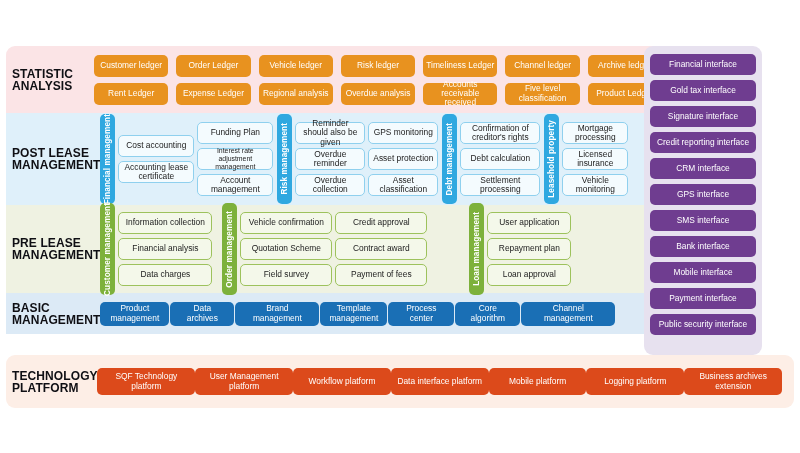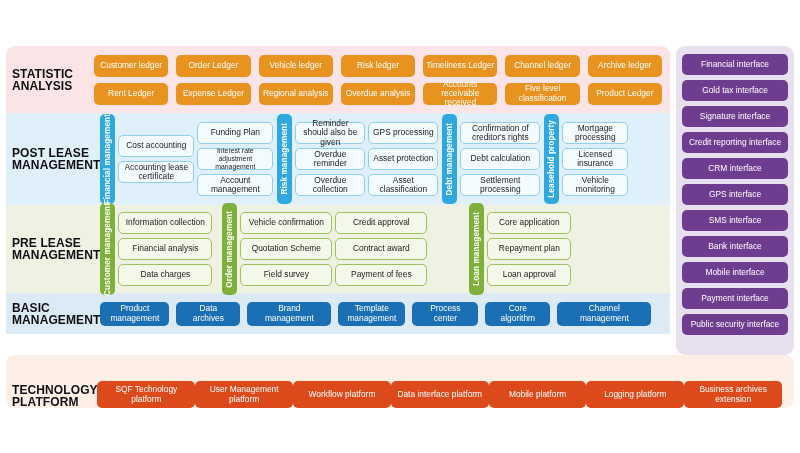--- a/index.html
+++ b/index.html
@@ -17,38 +17,38 @@
   
   .main-frame {
     position: absolute;
     left: 6px; top: 46px;
     width: 664px; height: 362px;
     border-radius: 9px;
     overflow: hidden;
   }
   .side-frame {
     position: absolute;
-    left: 676px; top: 46px;
+    left: 644px; top: 46px;
     width: 118px; height: 309px;
     background: #e7e1ef;
     border-radius: 9px;
     padding: 8px 6px 6px 6px;
     display: flex;
     flex-direction: column;
     gap: 5px;
     align-items: stretch;
   }
   .tech-frame {
     position: absolute;
     left: 6px; top: 355px;
     width: 788px; height: 53px;
     background: #fdeee6;
     border-radius: 9px;
     display: flex;
-    align-items: flex-end;
+    align-items: center;
   }
 
   
   .row {
     display: flex;
     align-items: center;
     width: 100%;
   }
   .row-label {
     flex: 0 0 86px;
@@ -152,21 +152,21 @@
   }
   .tiny { font-size: 6.9px; line-height: 8px; }
 
   
   .pill-blue {
     background: #1a6fb5;
     color: #ffffff;
     height: 24px;
     padding: 2px 7px;
   }
-  .row-basic .row-body { gap: 7px; align-items: center; }
+  .row-basic .row-body { gap: 1px; align-items: center; }
 
   
   .pill-red {
     background: #dc4a1b;
     color: #ffffff;
     height: 27px;
     padding: 2px 6px;
   }
   .tech-body {
     flex: 1 1 auto;
@@ -241,21 +241,21 @@
           <div class="vtab vtab-blue">
             <span>Risk management</span>
           </div>
           <div class="group-cols">
             <div class="gcol" style="width:70px">
               <div class="pill pill-outline-blue">Reminder should also be given</div>
               <div class="pill pill-outline-blue">Overdue reminder</div>
               <div class="pill pill-outline-blue">Overdue collection</div>
             </div>
             <div class="gcol" style="width:70px">
-              <div class="pill pill-outline-blue">GPS processing</div>
+              <div class="pill pill-outline-blue">GPS monitoring</div>
               <div class="pill pill-outline-blue">Asset protection</div>
               <div class="pill pill-outline-blue">Asset classification</div>
             </div>
           </div>
         </div>
 
         <div class="group">
           <div class="vtab vtab-blue">
             <span>Debt management</span>
           </div>
@@ -318,21 +318,21 @@
             </div>
           </div>
         </div>
 
         <div class="group" style="margin-left:32px">
           <div class="vtab vtab-green">
             <span>Loan management</span>
           </div>
           <div class="group-cols">
             <div class="gcol" style="width:84px">
-              <div class="pill pill-outline-green">Core application</div>
+              <div class="pill pill-outline-green">User application</div>
               <div class="pill pill-outline-green">Repayment plan</div>
               <div class="pill pill-outline-green">Loan approval</div>
             </div>
           </div>
         </div>
 
       </div>
     </div>
 
     <div class="row row-basic">

